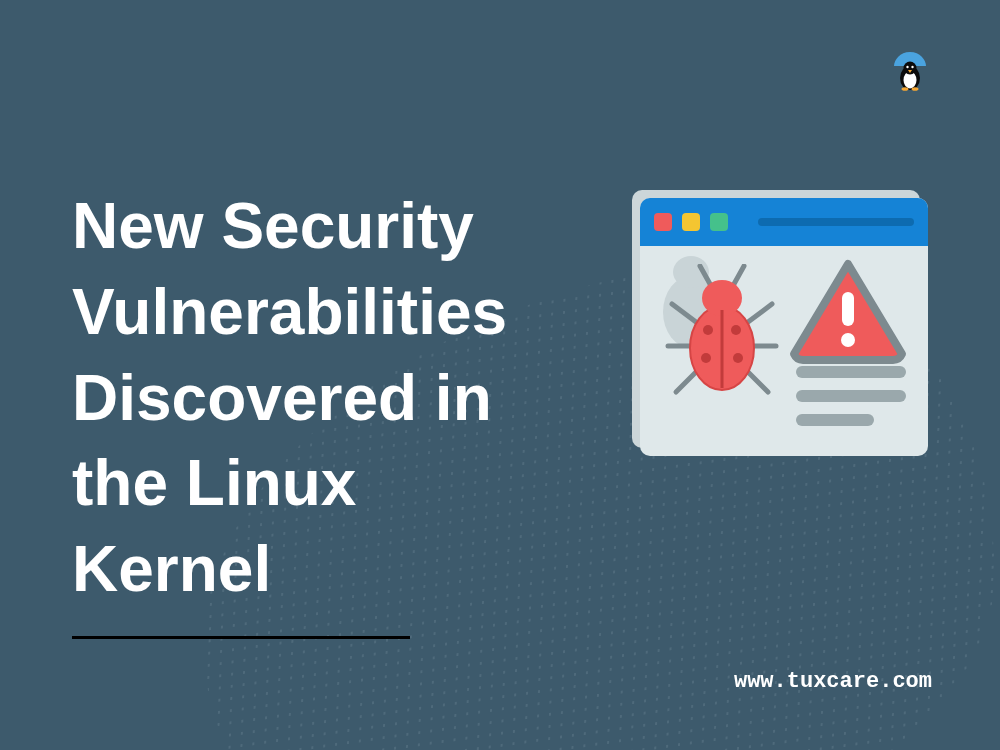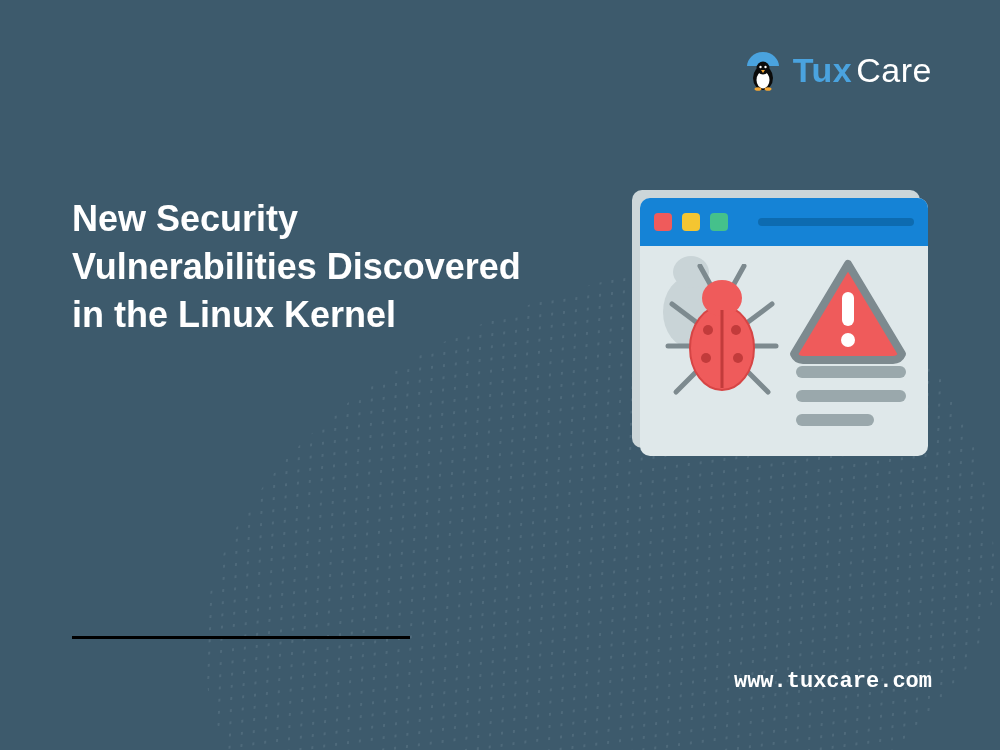--- a/index.html
+++ b/index.html
@@ -47,22 +47,22 @@
     color: #fff;
     letter-spacing: 0.5px;
   }
   .logo-text .tux { font-weight: 700; color: #4aa3df; }
   .logo-text .care { font-weight: 400; color: #fff; margin-left: 4px; }
 
   
   .headline {
     position: absolute;
     left: 72px;
-    top: 195px;
-    font-size: 36px;
+    top: 184px;
+    font-size: 64px;
     font-weight: 700;
     color: #fff;
     line-height: 1.34;
     max-width: 480px;
   }
 
   
   .underline {
     position: absolute;
     left: 72px;
@@ -179,23 +179,20 @@
 
       <circle cx="22" cy="20" r="6.5" fill="#0b0b0b"></circle>
       <circle cx="19.5" cy="19" r="1.2" fill="#fff"></circle>
       <circle cx="24.5" cy="19" r="1.2" fill="#fff"></circle>
       <path d="M20 22 L24 22 L22 25 Z" fill="#f4a734"></path>
 
       <ellipse cx="17" cy="41" rx="3.5" ry="1.8" fill="#f4a734"></ellipse>
       <ellipse cx="27" cy="41" rx="3.5" ry="1.8" fill="#f4a734"></ellipse>
     </svg>
   </span>
-  <span class="logo-text">
-    <span class="tux">Tux</span><span class="care">Care</span>
-  </span>
 </div>
 
 <h1 class="headline">New Security Vulnerabilities Discovered in the Linux Kernel</h1>
 
 <div class="underline"></div>
 
 <div class="url">www.tuxcare.com</div>
 
 <div class="illus">
   <div class="browser-shadow"></div>

